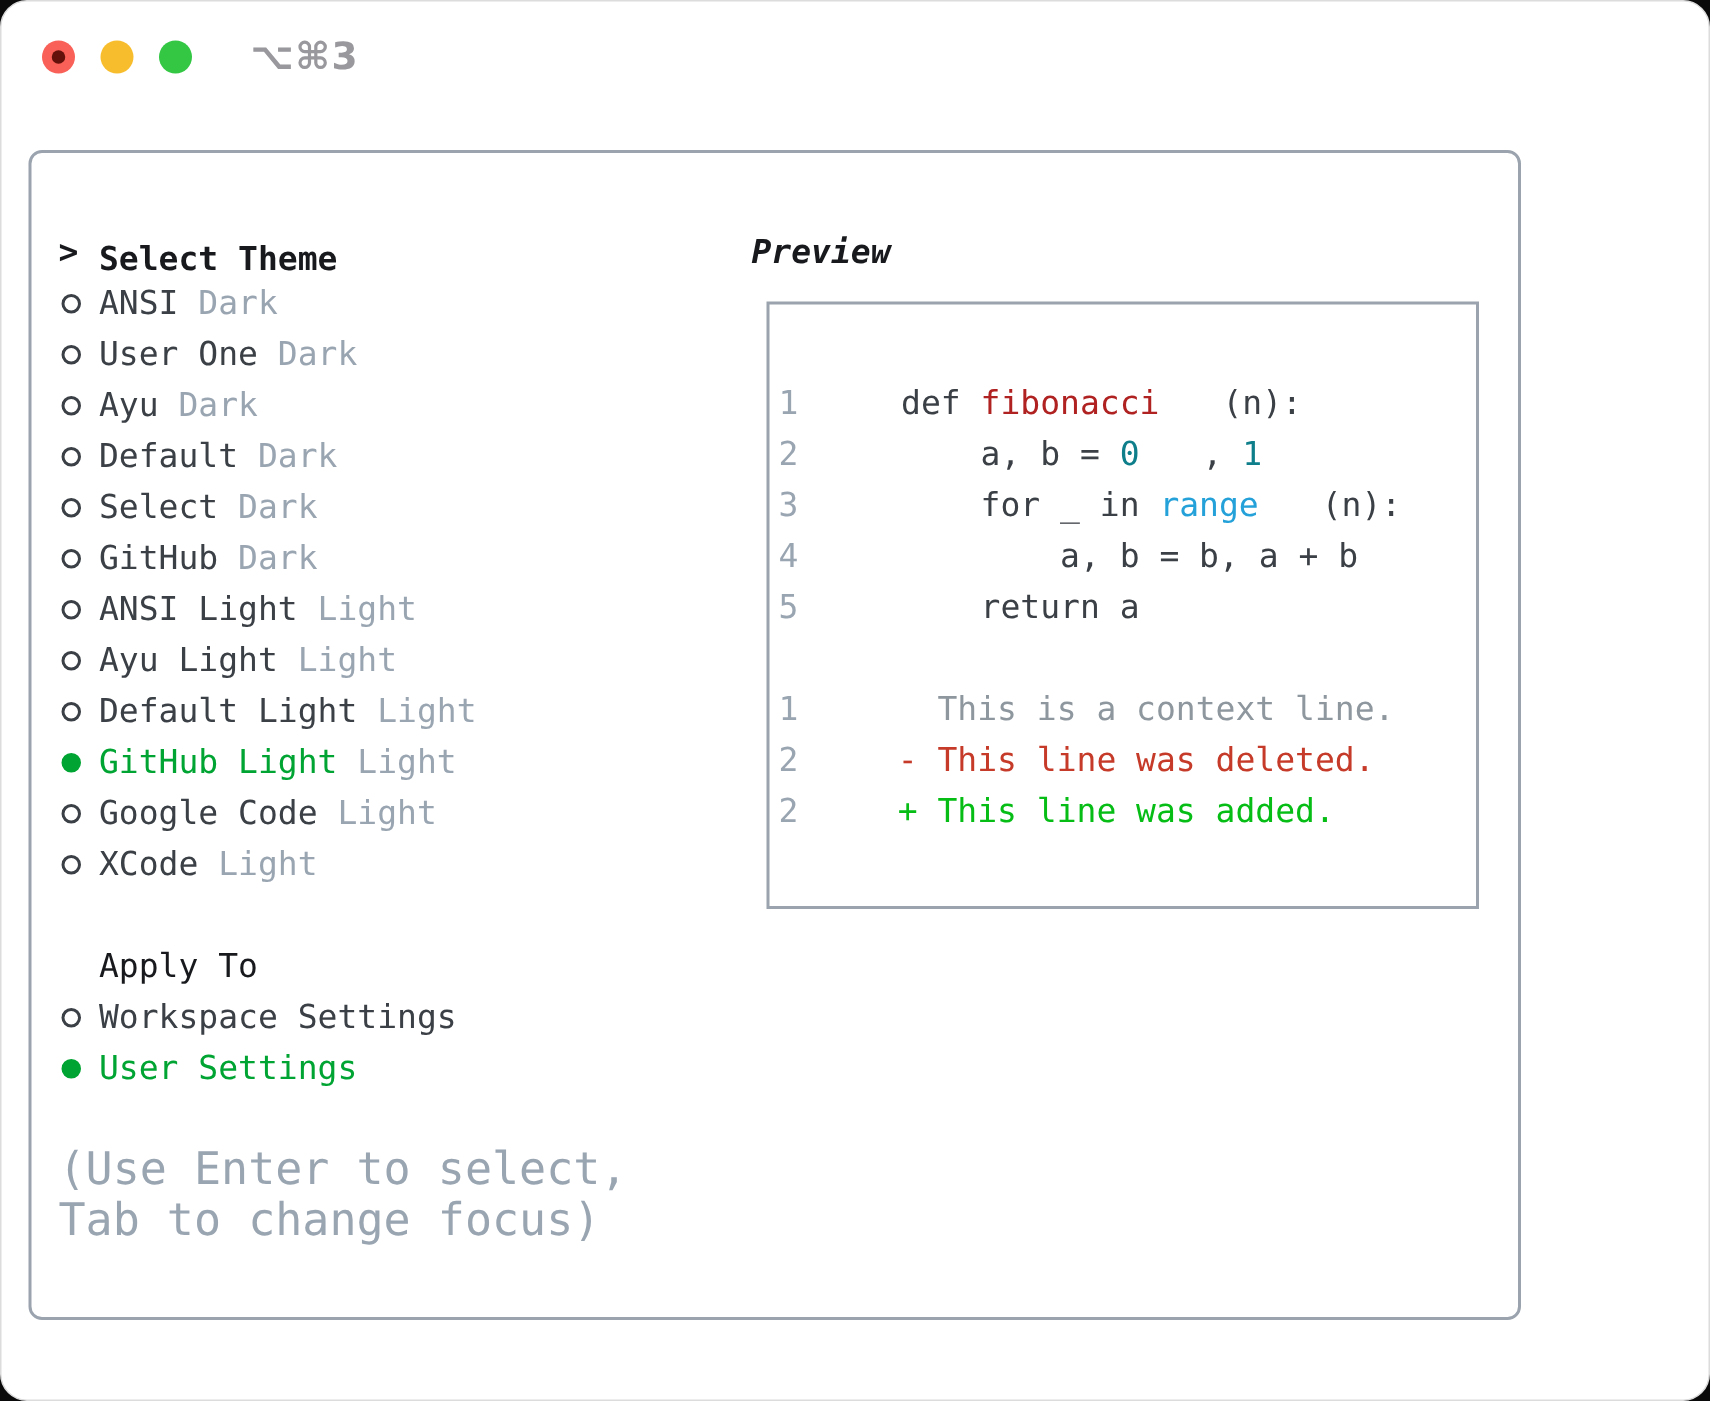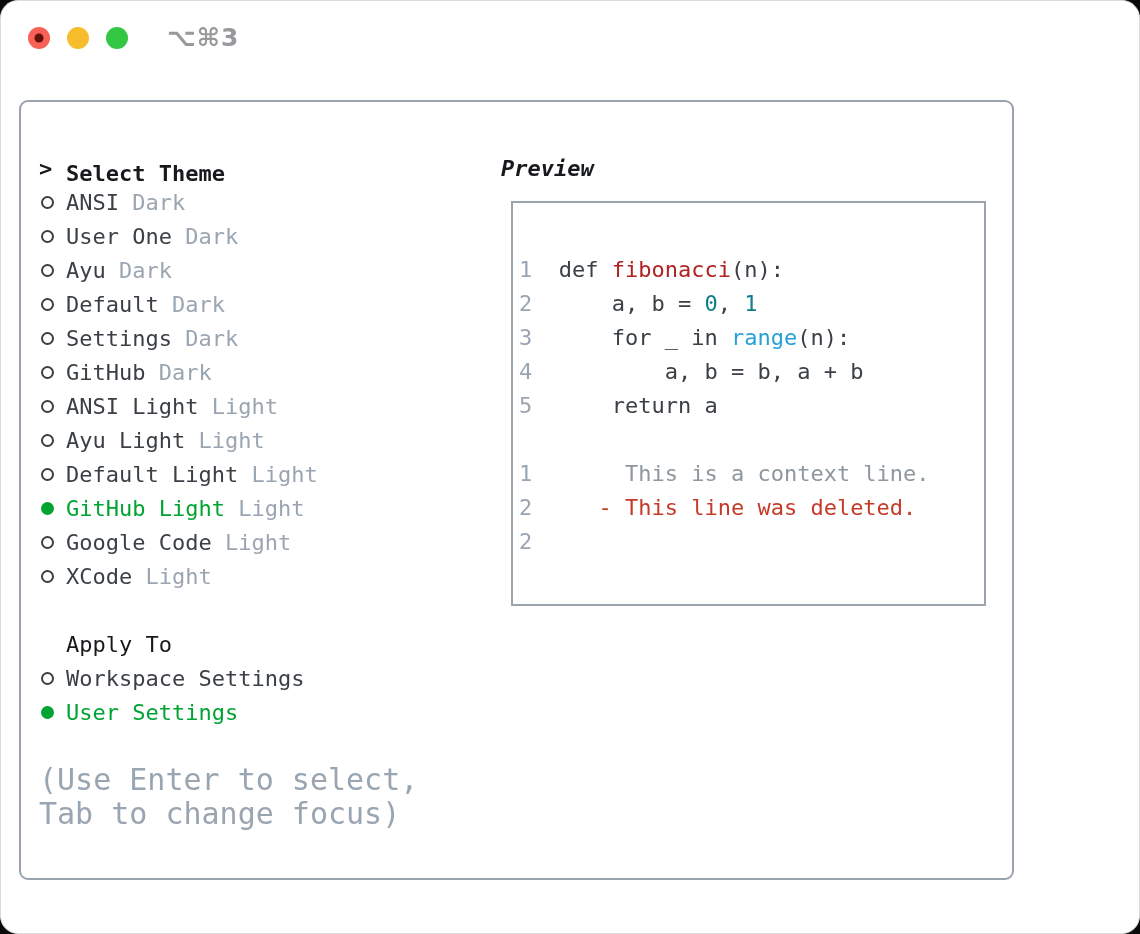--- a/index.html
+++ b/index.html
@@ -69,21 +69,21 @@
     display: flex; align-items: center;
     font-size: 22px; font-weight: bold; color: var(--header_black); font-style: italic;
   }
   .preview-pane {
     position: absolute; left: 510px; top: 200px; width: 475px; height: 405px;
     border: 2px solid var(--border); background: #fff;
     padding: 49px 0 0 6px; overflow: hidden;
   }
   .cl { height: 34px; font-size: 22px; white-space: pre; display: flex; align-items: center; }
   .cl .ln { display: inline-block; width: 3ch; color: var(--muted); }
-  .c-code    { color: var(--code_default); }
+  .c-code    { color: var(--code_default); margin-left: 42px; }
   .c-func    { color: var(--func_red); }
   .c-num     { color: var(--number_teal); }
   .c-builtin { color: var(--builtin_blue); }
   .c-ctx     { color: var(--diff_context); }
   .c-del     { color: var(--diff_del); }
   .c-add     { color: var(--diff_add); }
 </style>
 </head>
 <body>
 
@@ -107,21 +107,21 @@
       <span class="marker">
         <span class="prompt">&gt;</span>
       </span>
       <span class="hdr">Select Theme</span>
     </div>
     <div id="theme-items">
         <div class="row"><span class="marker"><span class="radio"></span></span><span class="label-name">ANSI </span><span class="label-variant">Dark</span></div>
         <div class="row"><span class="marker"><span class="radio"></span></span><span class="label-name">User One </span><span class="label-variant">Dark</span></div>
         <div class="row"><span class="marker"><span class="radio"></span></span><span class="label-name">Ayu </span><span class="label-variant">Dark</span></div>
         <div class="row"><span class="marker"><span class="radio"></span></span><span class="label-name">Default </span><span class="label-variant">Dark</span></div>
-        <div class="row"><span class="marker"><span class="radio"></span></span><span class="label-name">Settings </span><span class="label-variant">Dark</span></div>
+        <div class="row"><span class="marker"><span class="radio"></span></span><span class="label-name">Select </span><span class="label-variant">Dark</span></div>
         <div class="row"><span class="marker"><span class="radio"></span></span><span class="label-name">GitHub </span><span class="label-variant">Dark</span></div>
         <div class="row"><span class="marker"><span class="radio"></span></span><span class="label-name">ANSI Light </span><span class="label-variant">Light</span></div>
         <div class="row"><span class="marker"><span class="radio"></span></span><span class="label-name">Ayu Light </span><span class="label-variant">Light</span></div>
         <div class="row"><span class="marker"><span class="radio"></span></span><span class="label-name">Default Light </span><span class="label-variant">Light</span></div>
         <div class="row selected"><span class="marker"><span class="radio sel"></span></span><span class="label-name">GitHub Light </span><span class="label-variant">Light</span></div>
         <div class="row"><span class="marker"><span class="radio"></span></span><span class="label-name">Google Code </span><span class="label-variant">Light</span></div>
         <div class="row"><span class="marker"><span class="radio"></span></span><span class="label-name">XCode </span><span class="label-variant">Light</span></div>
       </div>
     <div class="spacer"></div>
     <div class="row">
@@ -140,17 +140,17 @@
   <div class="preview-pane">
     <div id="code-lines">
         <div class="cl"><span class="ln">1</span><span class="c-code">def </span><span class="c-func">fibonacci</span><span class="c-code">(n):</span></div>
         <div class="cl"><span class="ln">2</span><span class="c-code">    a, b = </span><span class="c-num">0</span><span class="c-code">, </span><span class="c-num">1</span></div>
         <div class="cl"><span class="ln">3</span><span class="c-code">    for _ in </span><span class="c-builtin">range</span><span class="c-code">(n):</span></div>
         <div class="cl"><span class="ln">4</span><span class="c-code">        a, b = b, a + b</span></div>
         <div class="cl"><span class="ln">5</span><span class="c-code">    return a</span></div>
         <div class="cl"><span class="ln"></span></div>
         <div class="cl"><span class="ln">1</span><span class="c-ctx">     This is a context line.</span></div>
         <div class="cl"><span class="ln">2</span><span class="c-del">   - This line was deleted.</span></div>
-        <div class="cl"><span class="ln">2</span></div>
+        <div class="cl"><span class="ln">2</span><span class="c-add">   + This line was added.</span></div>
       </div>
   </div>
 
 </div>
 
 </body></html>

